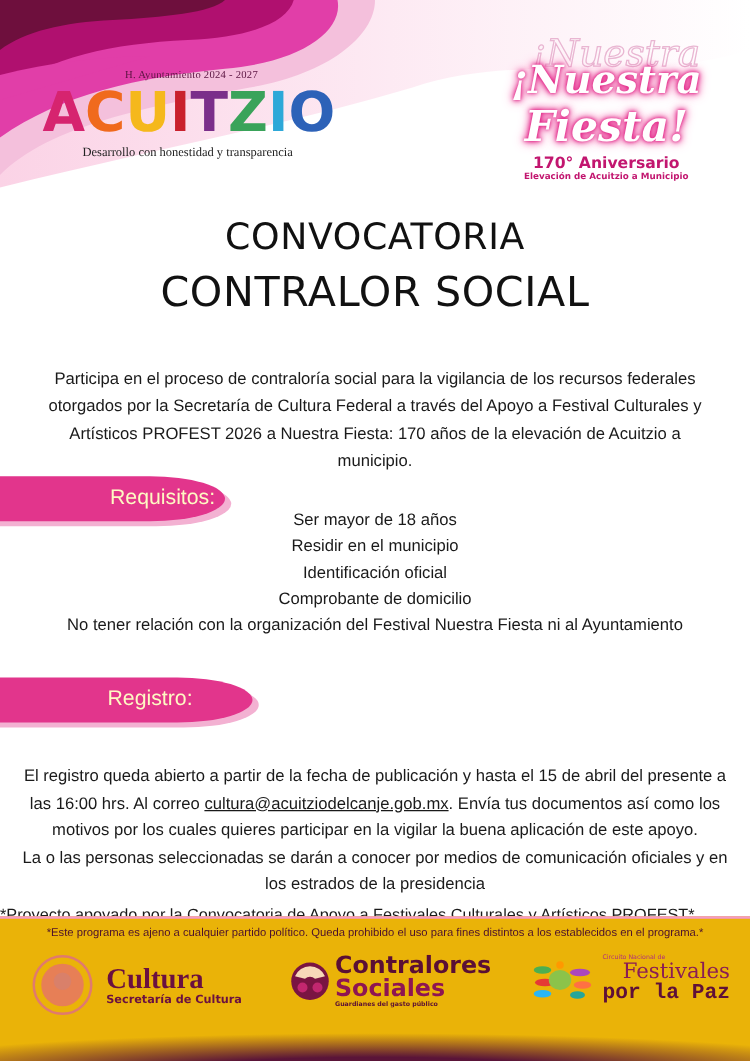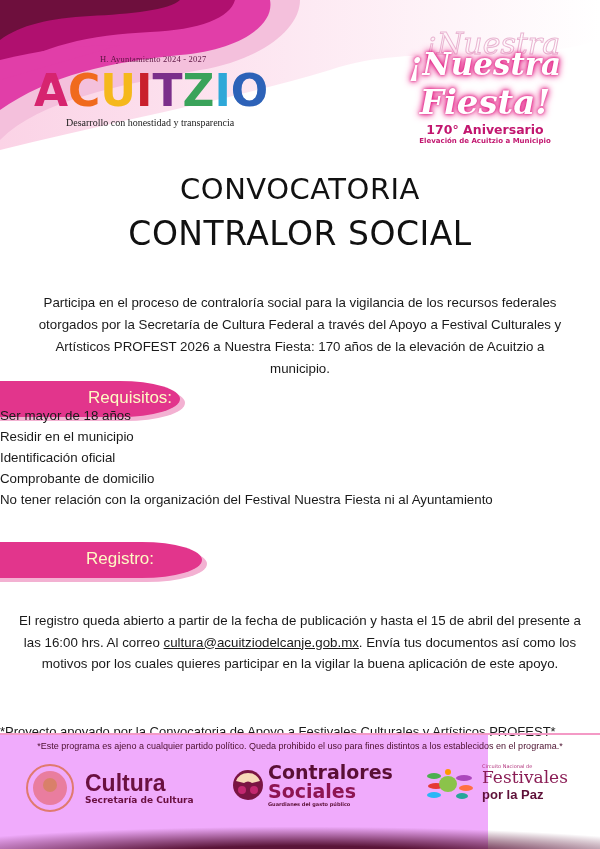--- a/index.html
+++ b/index.html
@@ -23,45 +23,45 @@
   .fiesta .elev { position: absolute; left: 0; top: 117px; width: 180px; font-family: "DejaVu Sans", sans-serif; font-weight: bold; font-size: 7px; color: #c2166f; text-align: center; }
 
   .title1 { position: absolute; left: 0; top: 172px; width: 600px; text-align: center; font-family: "DejaVu Sans", sans-serif; font-size: 29px; letter-spacing: 0.5px; color: #111; }
   .title2 { position: absolute; left: 0; top: 214px; width: 600px; text-align: center; font-family: "DejaVu Sans", sans-serif; font-size: 33px; letter-spacing: 0.5px; color: #111; }
 
   .intro { position: absolute; left: 30px; top: 292px; width: 540px; text-align: center; font-family: "Liberation Sans", sans-serif; font-size: 13.3px; line-height: 22px; color: #1a1a1a; }
 
   .pill { position: absolute; left: -10px; height: 36px; border-radius: 0 60px 60px 0 / 0 18px 18px 0; background: #e2358c; box-shadow: 5px 4px 0 #f3b1d2; }
   .pill span { position: absolute; color: #fef9c3; font-family: Liberation Sans, sans-serif; font-size: 17px; top: 7px; }
 
-  .reqs { position: absolute; left: 0; top: 405px; width: 600px; font-size: 13.3px; line-height: 21px; }
+  .reqs { position: absolute; left: 0; top: 405px; width: 600px; text-align: center; font-size: 13.3px; line-height: 21px; }
   .reqs div { font-family: "Liberation Sans", sans-serif; }
 
   .registro { position: absolute; left: 10px; top: 586px; width: 580px; text-align: center; font-size: 13.3px; line-height: 21.5px; margin-top: 24px; }
   .email { text-decoration: underline; }
 
   .project { position: absolute; left: 0; top: 724px; width: 600px; text-align: left; font-size: 13px; color: #1a1a1a; }
 
-  .footer { position: absolute; left: 0; top: 733px; width: 488px; height: 116px; background: #f0abfc; }
+  .footer { position: absolute; left: 0; top: 733px; width: 600px; height: 116px; background: #eab308; }
   .footer .disc { position: absolute; left: 0; top: 8px; width: 600px; text-align: center; font-size: 9px; color: #4a0f2d; }
   .footer .line { position: absolute; left: 0; top: 0; width: 600px; height: 2px; background: #f49ac6; }
   .footer .shade { position: absolute; left: 0; top: 84px; width: 600px; height: 32px; background: radial-gradient(ellipse 70% 100% at 50% 130%, #5a1438 40%, rgba(229,41,138,0) 100%); }
 
   .logo { position: absolute; top: 30px; display: flex; align-items: center; }
   .l-cultura { left: 25px; }
   .l-contra { left: 232px; }
   .l-fest { left: 426px; }
-  .c-big { font-family: Liberation Sans, sans-serif; font-weight: bold; font-size: 23px; color: #6a1040; line-height: 24px; }
+  .c-big { font-family: Liberation Serif, serif; font-weight: bold; font-size: 23px; color: #6a1040; line-height: 24px; }
   .c-small { font-family: "DejaVu Sans", sans-serif; font-weight: bold; font-size: 9px; color: #6a1040; }
   .cs-big { font-family: "DejaVu Sans", sans-serif; font-weight: bold; font-size: 19px; line-height: 19px; color: #5a0f35; }
   .cs-big2 { color: #8e1552; }
   .cs-small { font-family: "DejaVu Sans", sans-serif; font-weight: bold; font-size: 5px; color: #5a0f35; }
   .fp-tiny { font-family: "DejaVu Sans", sans-serif; font-size: 5px; color: #b0307a; }
   .fp-big { font-family: "DejaVu Serif", serif; font-size: 17px; line-height: 17px; color: #8a1d55; text-align: right; }
-  .fp-big2 { font-family: Liberation Sans, sans-serif; font-weight: bold; font-size: 13px; line-height: 18px; color: #5e1038; }
+  .fp-big2 { font-family: Liberation Mono, monospace; font-weight: bold; font-size: 17px; line-height: 18px; color: #5e1038; }
 </style>
 </head>
 <body>
 
 <div class="header">
   <svg width="600" height="160" viewBox="0 0 600 160">
     <defs>
       <linearGradient id="fade" x1="0" y1="0" x2="1" y2="0">
         <stop offset="0" stop-color="#fbd3e6"></stop>
         <stop offset="1" stop-color="#ffffff"></stop>
@@ -113,20 +113,21 @@
   <div>Comprobante de domicilio</div>
   <div>No tener relación con la organización del Festival Nuestra Fiesta ni al Ayuntamiento</div>
 </div>
 
 <div class="pill" style="top:542px; width:212px;">
   <span style="left:96px;">Registro:</span>
 </div>
 
 <div class="registro">
   <p><span>El registro queda abierto a partir de la fecha de publicación y hasta el 15 de abril del presente a las 16:00 hrs. Al correo </span><span class="email">cultura@acuitziodelcanje.gob.mx</span><span>. Envía tus documentos así como los motivos por los cuales quieres participar en la vigilar la buena aplicación de este apoyo.</span></p>
+  <p>La o las personas seleccionadas se darán a conocer por medios de comunicación oficiales y en los estrados de la presidencia</p>
 </div>
 
 <div class="project">*Proyecto apoyado por la Convocatoria de Apoyo a Festivales Culturales y Artísticos PROFEST*</div>
 
 <div class="footer">
   <div class="line"></div>
   <div class="disc">*Este programa es ajeno a cualquier partido político. Queda prohibido el uso para fines distintos a los establecidos en el programa.*</div>
 
   <div class="logo l-cultura">
     <svg width="50" height="50" viewBox="0 0 50 50">

